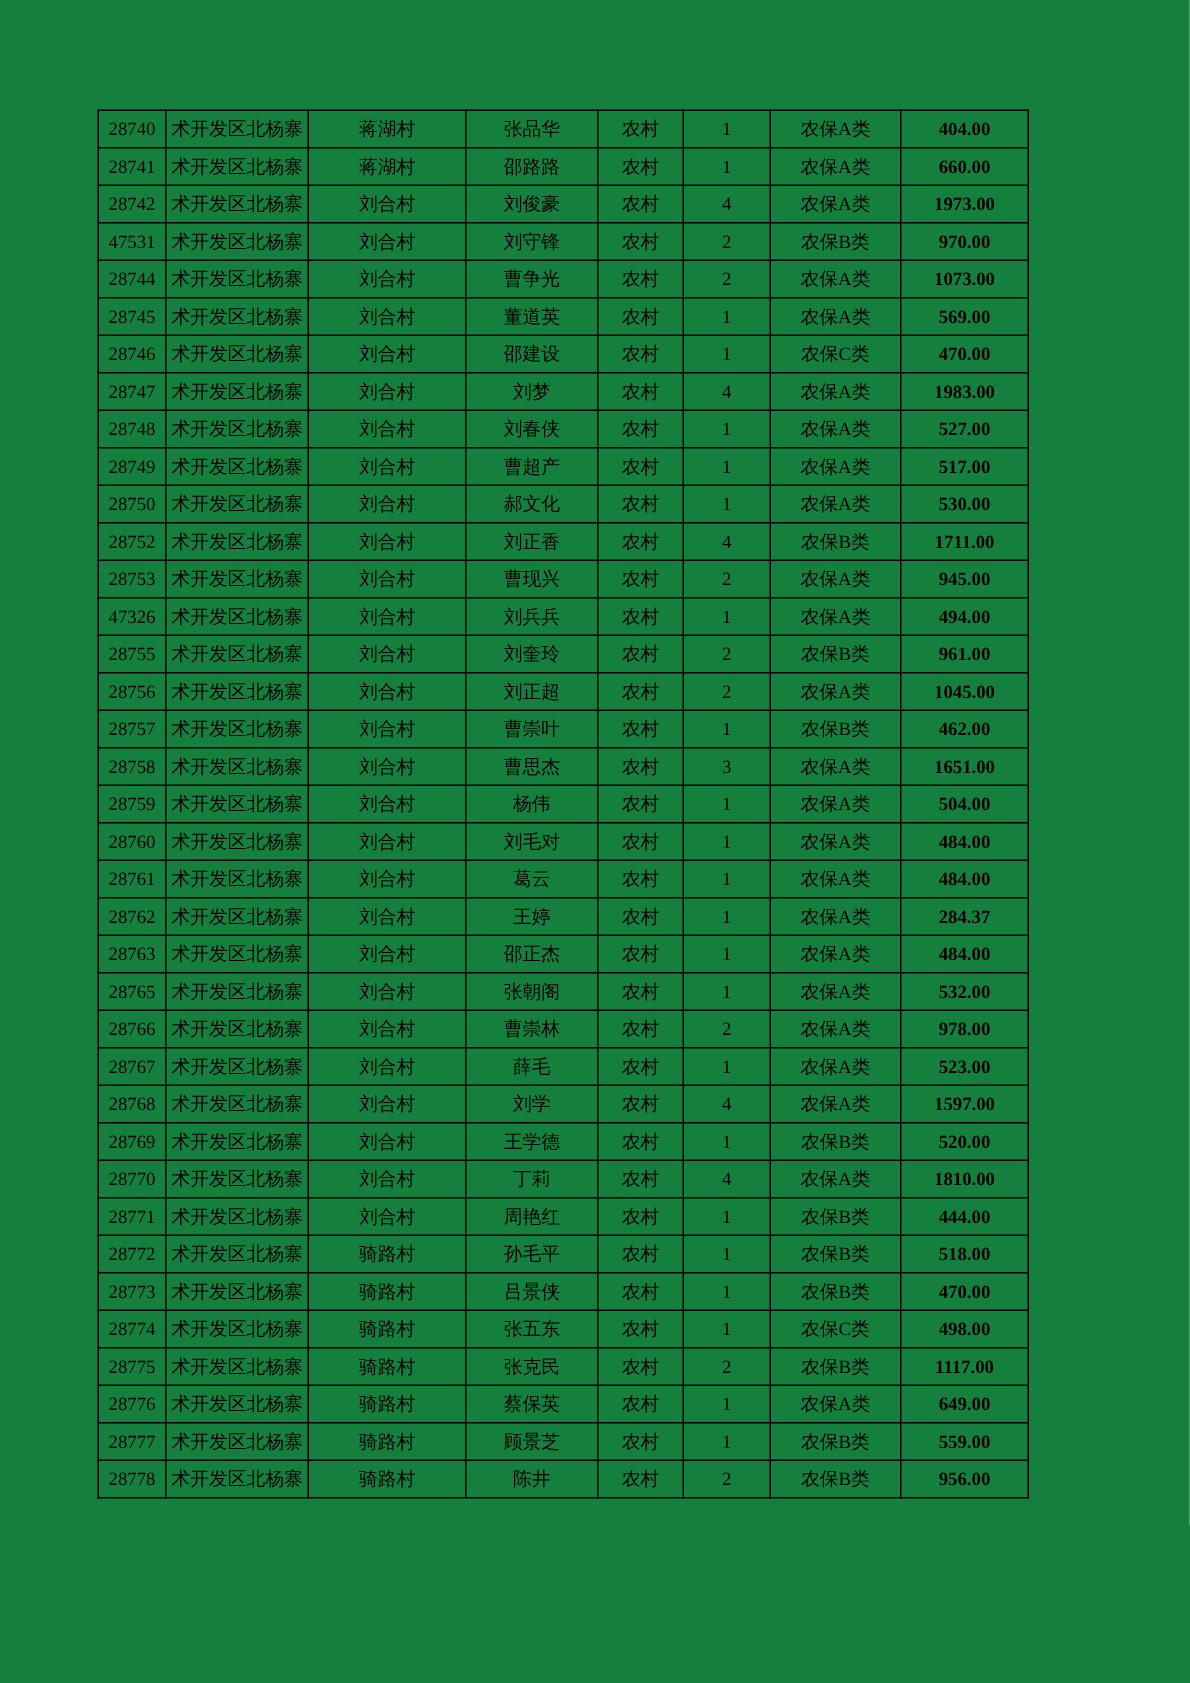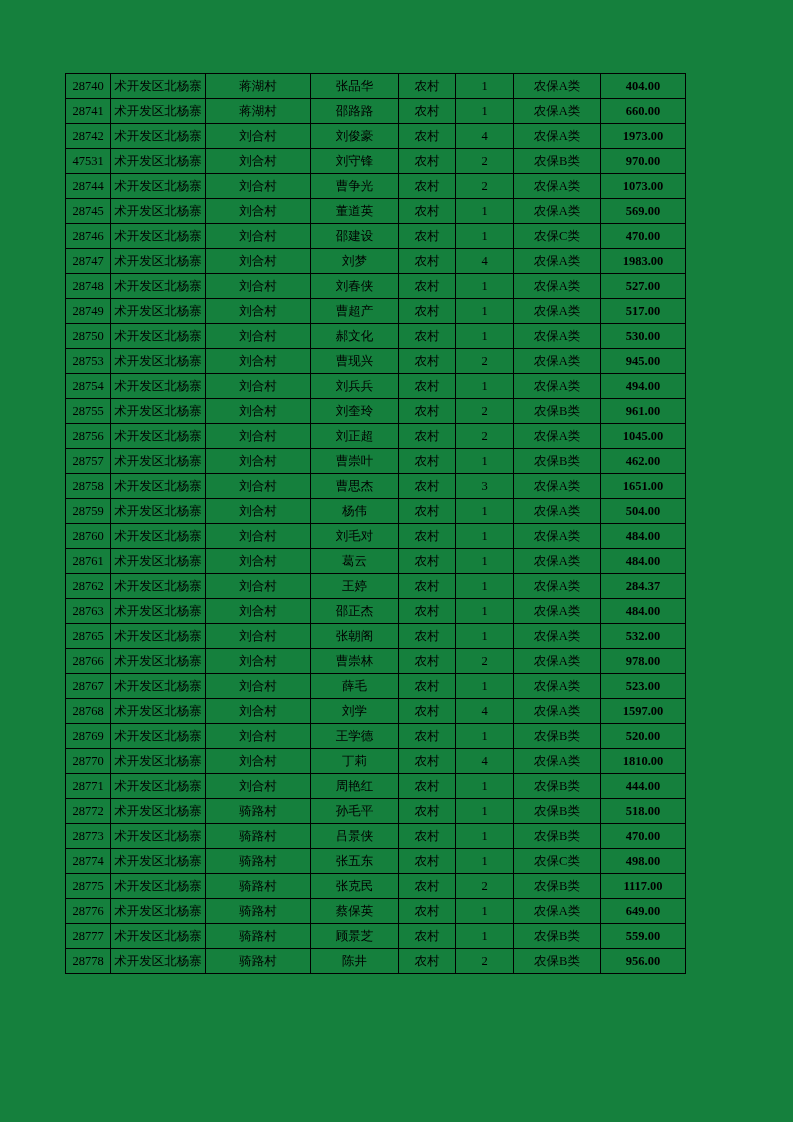--- a/index.html
+++ b/index.html
@@ -148,31 +148,41 @@
           <td class="col-id">28750</td>
           <td class="col-district">术开发区北杨寨</td>
           <td class="col-village">刘合村</td>
           <td class="col-name">郝文化</td>
           <td class="col-residence">农村</td>
           <td class="col-count">1</td>
           <td class="col-category">农保A类</td>
           <td class="col-amount">530.00</td>
         </tr>
         <tr>
+          <td class="col-id">28752</td>
+          <td class="col-district">术开发区北杨寨</td>
+          <td class="col-village">刘合村</td>
+          <td class="col-name">刘正香</td>
+          <td class="col-residence">农村</td>
+          <td class="col-count">4</td>
+          <td class="col-category">农保B类</td>
+          <td class="col-amount">1711.00</td>
+        </tr>
+        <tr>
           <td class="col-id">28753</td>
           <td class="col-district">术开发区北杨寨</td>
           <td class="col-village">刘合村</td>
           <td class="col-name">曹现兴</td>
           <td class="col-residence">农村</td>
           <td class="col-count">2</td>
           <td class="col-category">农保A类</td>
           <td class="col-amount">945.00</td>
         </tr>
         <tr>
-          <td class="col-id">28754</td>
+          <td class="col-id">47326</td>
           <td class="col-district">术开发区北杨寨</td>
           <td class="col-village">刘合村</td>
           <td class="col-name">刘兵兵</td>
           <td class="col-residence">农村</td>
           <td class="col-count">1</td>
           <td class="col-category">农保A类</td>
           <td class="col-amount">494.00</td>
         </tr>
         <tr>
           <td class="col-id">28755</td>

